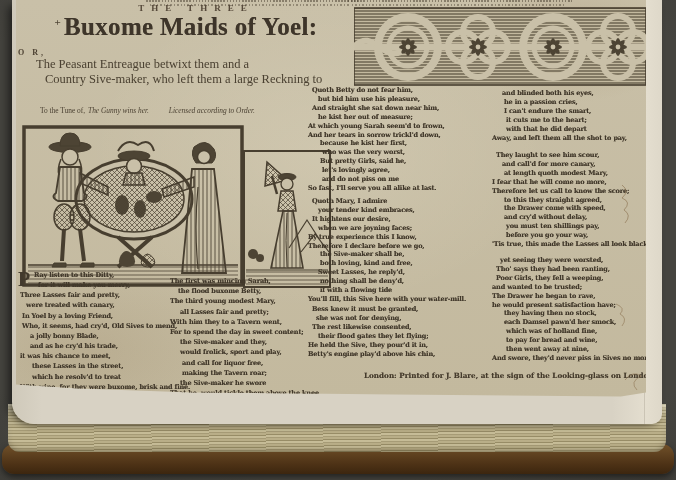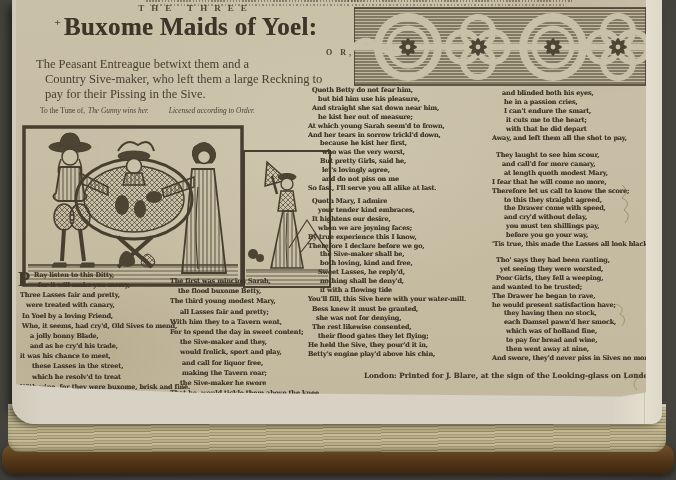--- a/index.html
+++ b/index.html
@@ -29,21 +29,21 @@
   .frag2{left:332px;top:0;width:224px;height:7px;}
   .frag{background:
       repeating-linear-gradient(90deg, rgba(70,60,45,.5) 0 1.5px, transparent 1.5px 3.1px) 0 0/100% 2.4px no-repeat,
       repeating-linear-gradient(90deg, rgba(70,60,45,.42) 0 1.4px, transparent 1.4px 3.4px) 4px 4.4px/95% 2.2px no-repeat;}
   .series{position:absolute;left:60px;top:3px;width:240px;text-align:center;
     font-family:"Liberation Serif",serif;font-size:9px;font-weight:600;letter-spacing:7px;color:#56493a;}
   .title-row{position:absolute;left:2px;top:13px;width:336px;text-align:center;white-space:nowrap;
     font-family:"Liberation Serif",serif;font-size:25px;font-weight:700;color:#3e352a;letter-spacing:.3px;
     text-shadow:0 0 .6px rgba(62,53,42,.7);}
   .cross{font-size:11px;vertical-align:9px;margin-right:3px;font-weight:400;color:#4a4030;}
-  .orline{position:absolute;left:2px;top:48px;width:336px;text-align:right;
+  .orline{position:absolute;left:2px;top:48px;width:336px;text-align:left;
     font-family:"Liberation Serif",serif;font-size:8px;font-weight:600;letter-spacing:3px;color:#4d4233;}
   .subtitle{position:absolute;left:20px;top:57px;width:320px;
     font-family:"Liberation Serif",serif;font-size:12.5px;line-height:15px;color:#4a4031;white-space:nowrap;}
   .subtitle .ind{margin-left:9px;}
   .tuneline{position:absolute;left:24px;top:106px;width:330px;white-space:nowrap;
     font-family:"Liberation Serif",serif;font-size:7.4px;color:#4b4132;}
   .tune-title{font-style:italic;margin-left:3px;}
   .license{font-style:italic;margin-left:20px;}
   .orn{position:absolute;left:338px;top:7px;}
   .wc1{position:absolute;left:6px;top:125px;}
@@ -82,21 +82,20 @@
 
     <div class="series">THE THREE</div>
 
     <div class="title-row"><span class="cross">+</span><span>Buxome Maids of Yoel:</span></div>
 
     <div class="orline">O R,</div>
 
     <div class="subtitle">
       <div>The Peasant Entreague betwixt them and a</div>
       <div class="ind">Country Sive-maker, who left them a large Reckning to</div>
-      <div class="ind">pay for their Pissing in the Sive.</div>
     </div>
 
     <div class="tuneline">
       <span>To the Tune of,</span><span class="tune-title">The Gunny wins her.</span><span class="license">Licensed according to Order.</span>
     </div>
 
     <svg width="0" height="0" style="position:absolute">
       <defs>
         <pattern id="hatchH" width="4" height="3" patternUnits="userSpaceOnUse">
           <rect width="4" height="3" fill="#c3b99f"></rect>
@@ -301,22 +300,22 @@
         <div class="vline" style="margin-left: 0px;">I fear that he will come no more,</div>
         <div class="vline" style="margin-left: 0px;">Therefore let us call to know the score;</div>
         <div class="vline" style="margin-left: 12px;">to this they straight agreed,</div>
         <div class="vline" style="margin-left: 12px;">the Drawer come with speed,</div>
         <div class="vline" style="margin-left: 12px;">and cry'd without delay,</div>
         <div class="vline" style="margin-left: 14px;">you must ten shillings pay,</div>
         <div class="vline" style="margin-left: 14px;">before you go your way,</div>
         <div class="vline" style="margin-left: 0px;">'Tis true, this made the Lasses all look black.</div>
       </div>
     <div class="col colR3">
+        <div class="vline" style="margin-left: 8px;">yet seeing they were worsted,</div>
         <div class="vline" style="margin-left: 4px;">Tho' says they had been ranting,</div>
-        <div class="vline" style="margin-left: 8px;">yet seeing they were worsted,</div>
         <div class="vline" style="margin-left: 4px;">Poor Girls, they fell a weeping,</div>
         <div class="vline" style="">and wanted to be trusted;</div>
         <div class="vline" style="margin-left: 0px;">The Drawer he began to rave,</div>
         <div class="vline" style="margin-left: 0px;">he would present satisfaction have;</div>
         <div class="vline" style="margin-left: 12px;">they having then no stock,</div>
         <div class="vline" style="margin-left: 12px;">each Damsel pawn'd her smock,</div>
         <div class="vline" style="margin-left: 14px;">which was of holland fine,</div>
         <div class="vline" style="margin-left: 14px;">to pay for bread and wine,</div>
         <div class="vline" style="margin-left: 14px;">then went away at nine,</div>
         <div class="vline" style="margin-left: 0px;">And swore, they'd never piss in Sives no more.</div>

